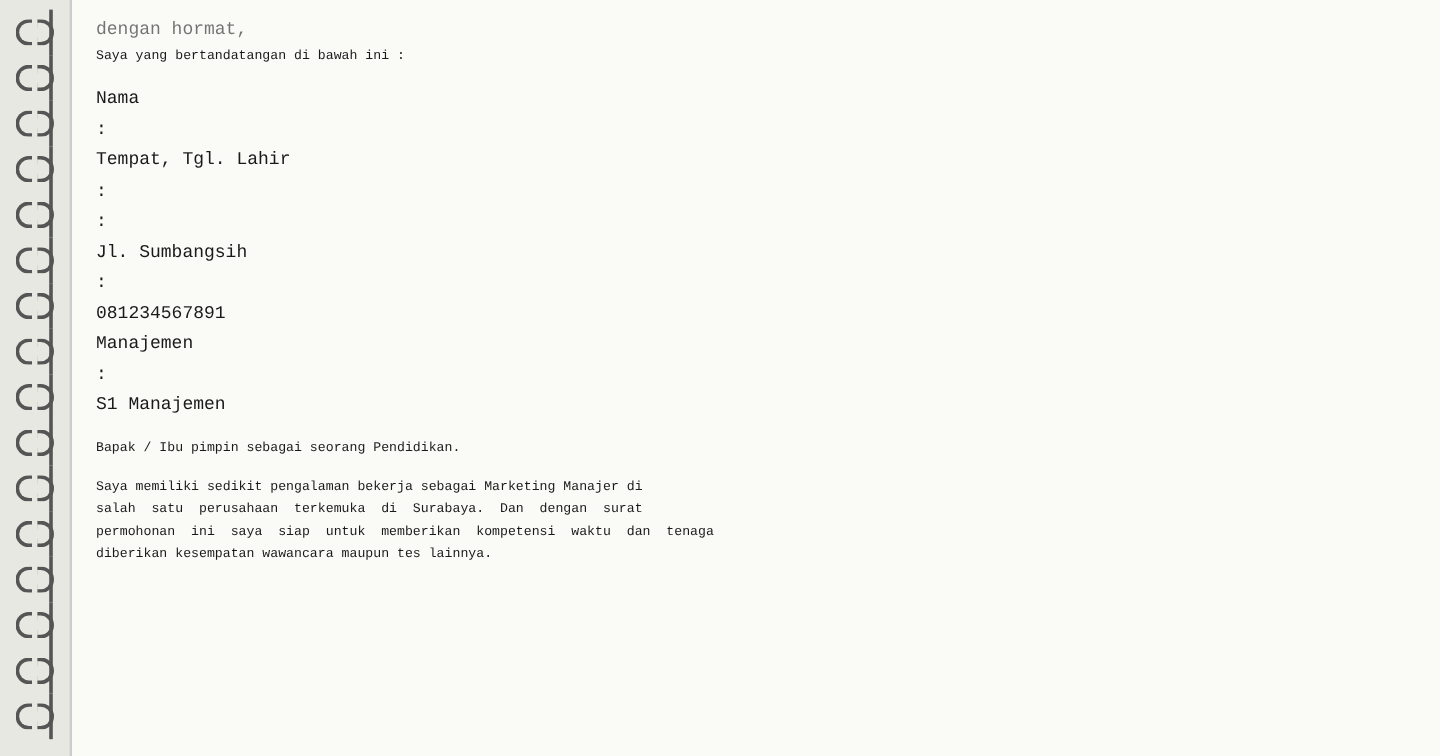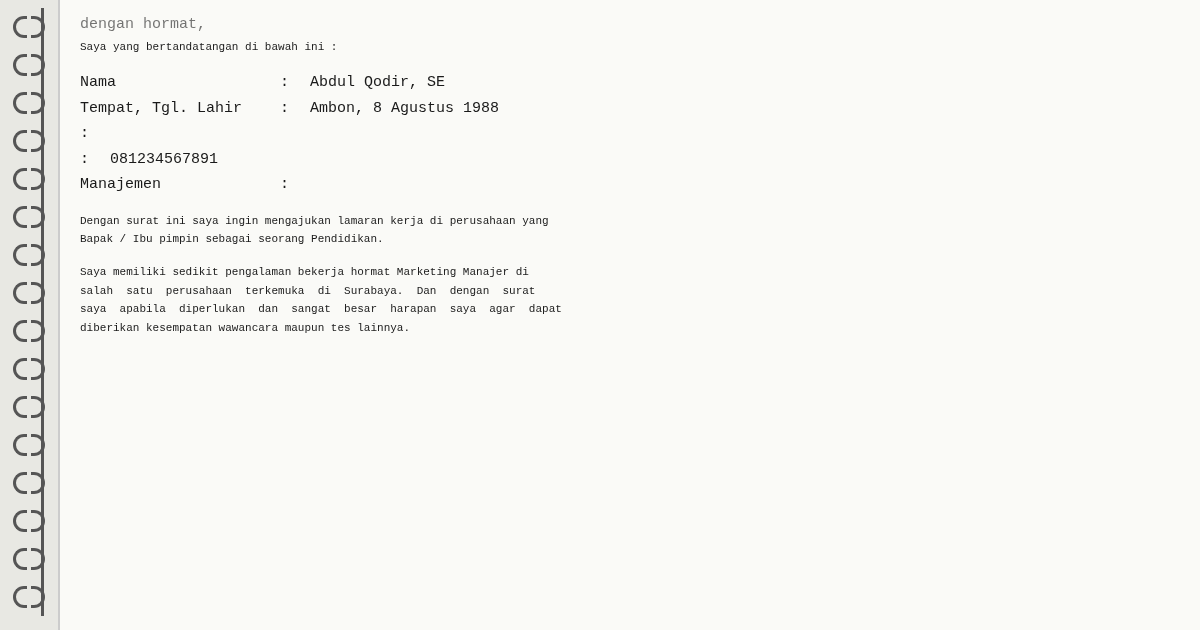--- a/index.html
+++ b/index.html
@@ -91,20 +91,21 @@
     .spacer {
       height: 14px;
     }
 
     .field-row {
       display: flex;
       font-family: 'Courier New', Courier, monospace;
       font-size: 15px;
       color: #1a1a1a;
       line-height: 1.7;
+      flex-direction: column;
     }
 
     .field-label {
       min-width: 200px;
     }
 
     .field-colon {
       min-width: 30px;
     }
 
@@ -214,52 +215,51 @@
 
     <span class="text-line top-line">dengan hormat,</span>
 
     <span class="text-line">Saya yang bertandatangan di bawah ini :</span>
 
     <div class="spacer"></div>
 
     <div class="field-row">
       <span class="field-label">Nama</span>
       <span class="field-colon">:</span>
-      <span class="field-value">Abdul Qodir, SE</span>
     </div>
 
     <div class="field-row">
       <span class="field-label">Tempat, Tgl. Lahir</span>
       <span class="field-colon">:</span>
-      <span class="field-value">Ambon, 8 Agustus 1988</span>
-    </div>
-
-    <div class="field-row">
-      <span class="field-colon">:</span>
+    </div>
+
+    <div class="field-row">
+      <span class="field-colon">:</span>
+      <span class="field-value">Jl. Sumbangsih</span>
     </div>
 
     <div class="field-row">
       <span class="field-colon">:</span>
       <span class="field-value">081234567891</span>
     </div>
 
     <div class="field-row">
       <span class="field-label">Manajemen</span>
       <span class="field-colon">:</span>
-    </div>
-
-    <div class="spacer"></div>
-
-    <span class="text-line">Dengan surat ini saya ingin mengajukan lamaran kerja di perusahaan yang</span>
+      <span class="field-value">S1 Manajemen</span>
+    </div>
+
+    <div class="spacer"></div>
+
     <span class="text-line">Bapak / Ibu pimpin sebagai seorang Pendidikan.</span>
 
     <div class="spacer"></div>
 
-    <span class="text-line">Saya memiliki sedikit pengalaman bekerja hormat Marketing Manajer di</span>
+    <span class="text-line">Saya memiliki sedikit pengalaman bekerja sebagai Marketing Manajer di</span>
     <span class="text-line">salah  satu  perusahaan  terkemuka  di  Surabaya.  Dan  dengan  surat</span>
-    <span class="text-line">saya  apabila  diperlukan  dan  sangat  besar  harapan  saya  agar  dapat</span>
+    <span class="text-line">permohonan  ini  saya  siap  untuk  memberikan  kompetensi  waktu  dan  tenaga</span>
     <span class="text-line">diberikan kesempatan wawancara maupun tes lainnya.</span>
 
     <div class="spacer"></div>
 
 
   </div>
 </div>
 
 </body></html>

